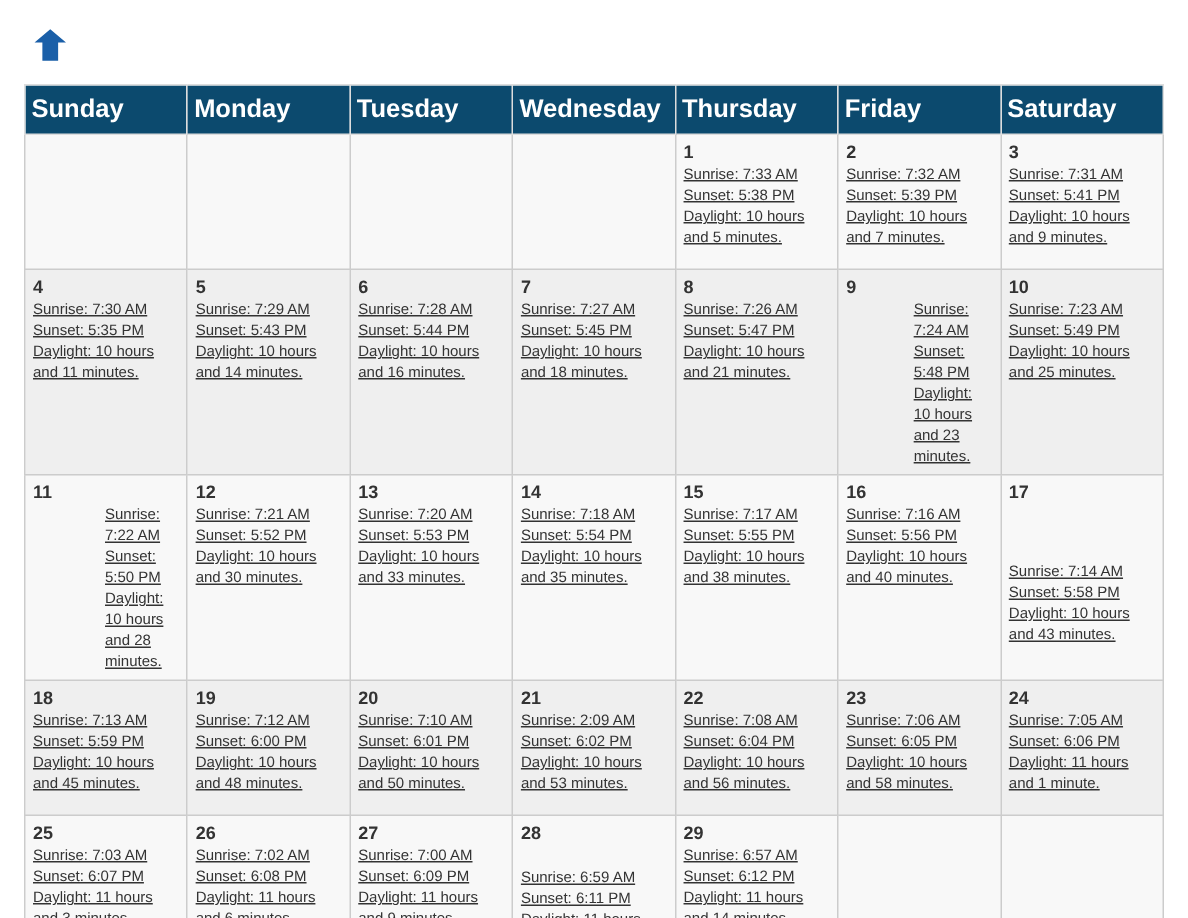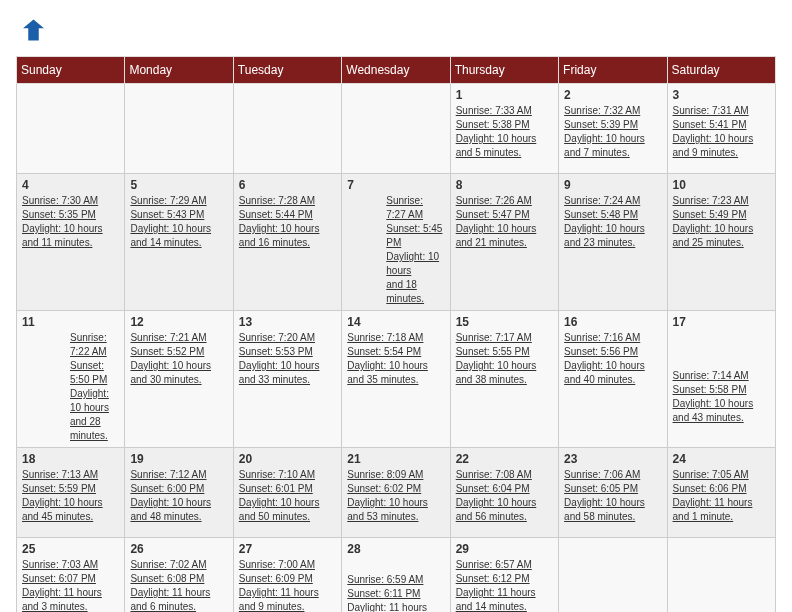--- a/index.html
+++ b/index.html
@@ -44,24 +44,24 @@
     .calendar-subtitle {
       font-size: 14px;
       color: #555;
     }
     table {
       width: 100%;
       border-collapse: collapse;
       table-layout: fixed;
     }
     thead tr th {
-      background-color: #7f1d1d;
+      background-color: #0c4a6e;
       color: #fff;
-      font-size: 12px;
-      font-weight: normal;
+      font-size: 17px;
+      font-weight: bold;
       padding: 6px 4px;
       text-align: left;
       border: 1px solid #ddd;
     }
     tbody tr td {
       vertical-align: top;
       border: 1px solid #ccc;
       padding: 4px 5px;
       font-size: 10px;
       color: #333;
@@ -167,35 +167,35 @@
         </td>
         <td>
           <div class="day-number">6</div>
           <div class="day-info" style="white-space: pre-line;">Sunrise: 7:28 AM
 Sunset: 5:44 PM
 Daylight: 10 hours
 and 16 minutes.</div>
         </td>
         <td>
           <div class="day-number">7</div>
-          <div class="day-info" style="white-space: pre-line; margin-left: 39px;">Sunrise: 7:27 AM
+          <div class="day-info" style="white-space: pre-line;">Sunrise: 7:27 AM
 Sunset: 5:45 PM
 Daylight: 10 hours
 and 18 minutes.</div>
         </td>
         <td>
           <div class="day-number">8</div>
           <div class="day-info" style="white-space: pre-line;">Sunrise: 7:26 AM
 Sunset: 5:47 PM
 Daylight: 10 hours
 and 21 minutes.</div>
         </td>
         <td>
           <div class="day-number">9</div>
-          <div class="day-info" style="white-space: pre-line;">Sunrise: 7:24 AM
+          <div class="day-info" style="white-space: pre-line; margin-left: 45px;">Sunrise: 7:24 AM
 Sunset: 5:48 PM
 Daylight: 10 hours
 and 23 minutes.</div>
         </td>
         <td>
           <div class="day-number">10</div>
           <div class="day-info" style="white-space: pre-line;">Sunrise: 7:23 AM
 Sunset: 5:49 PM
 Daylight: 10 hours
 and 25 minutes.</div>
@@ -269,21 +269,21 @@
         </td>
         <td>
           <div class="day-number">20</div>
           <div class="day-info" style="white-space: pre-line;">Sunrise: 7:10 AM
 Sunset: 6:01 PM
 Daylight: 10 hours
 and 50 minutes.</div>
         </td>
         <td>
           <div class="day-number">21</div>
-          <div class="day-info" style="white-space: pre-line;">Sunrise: 8:09 AM
+          <div class="day-info" style="white-space: pre-line;">Sunrise: 2:09 AM
 Sunset: 6:02 PM
 Daylight: 10 hours
 and 53 minutes.</div>
         </td>
         <td>
           <div class="day-number">22</div>
           <div class="day-info" style="white-space: pre-line;">Sunrise: 7:08 AM
 Sunset: 6:04 PM
 Daylight: 10 hours
 and 56 minutes.</div>

